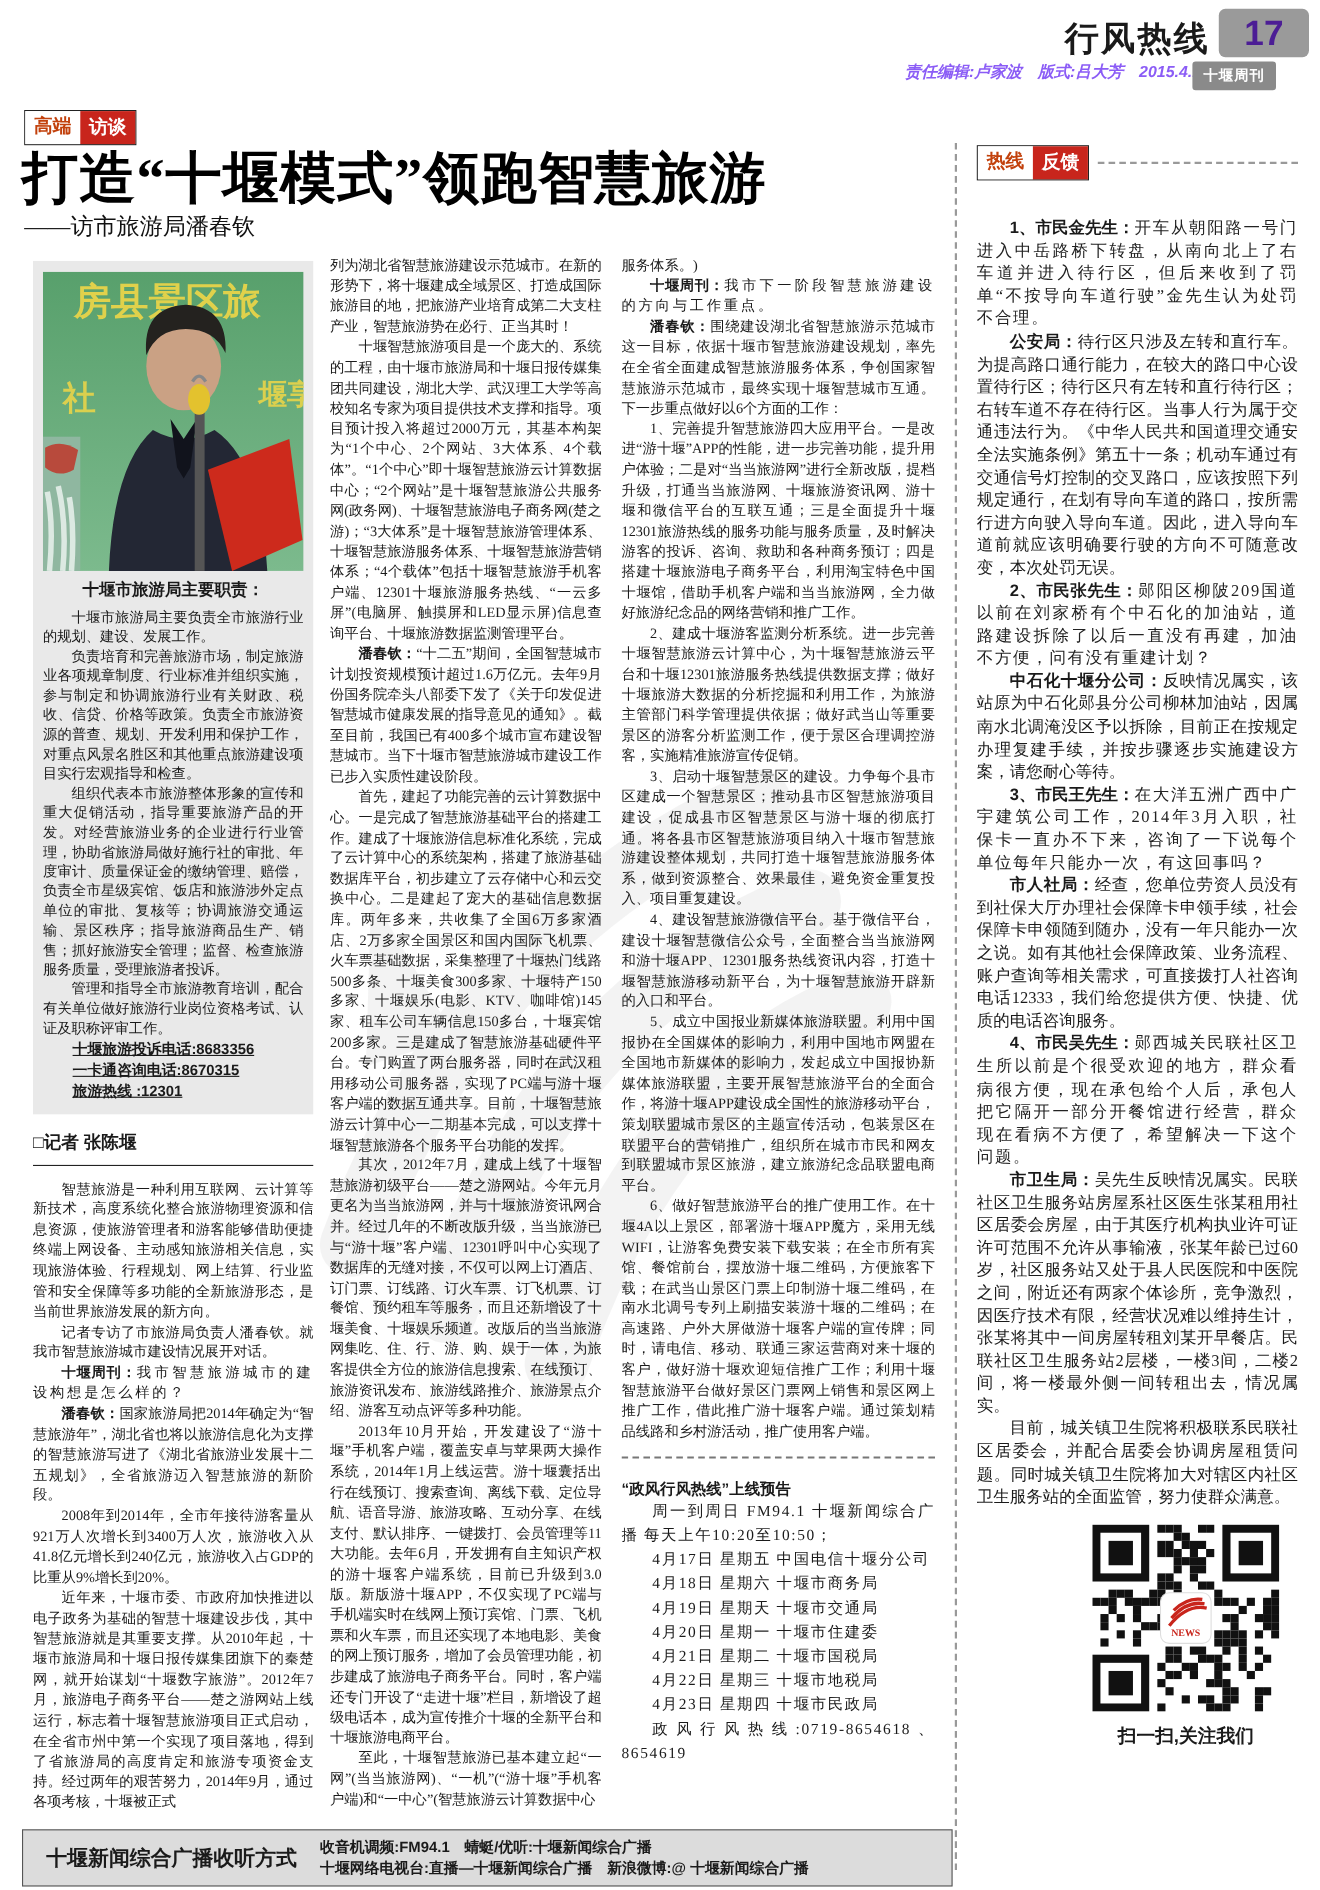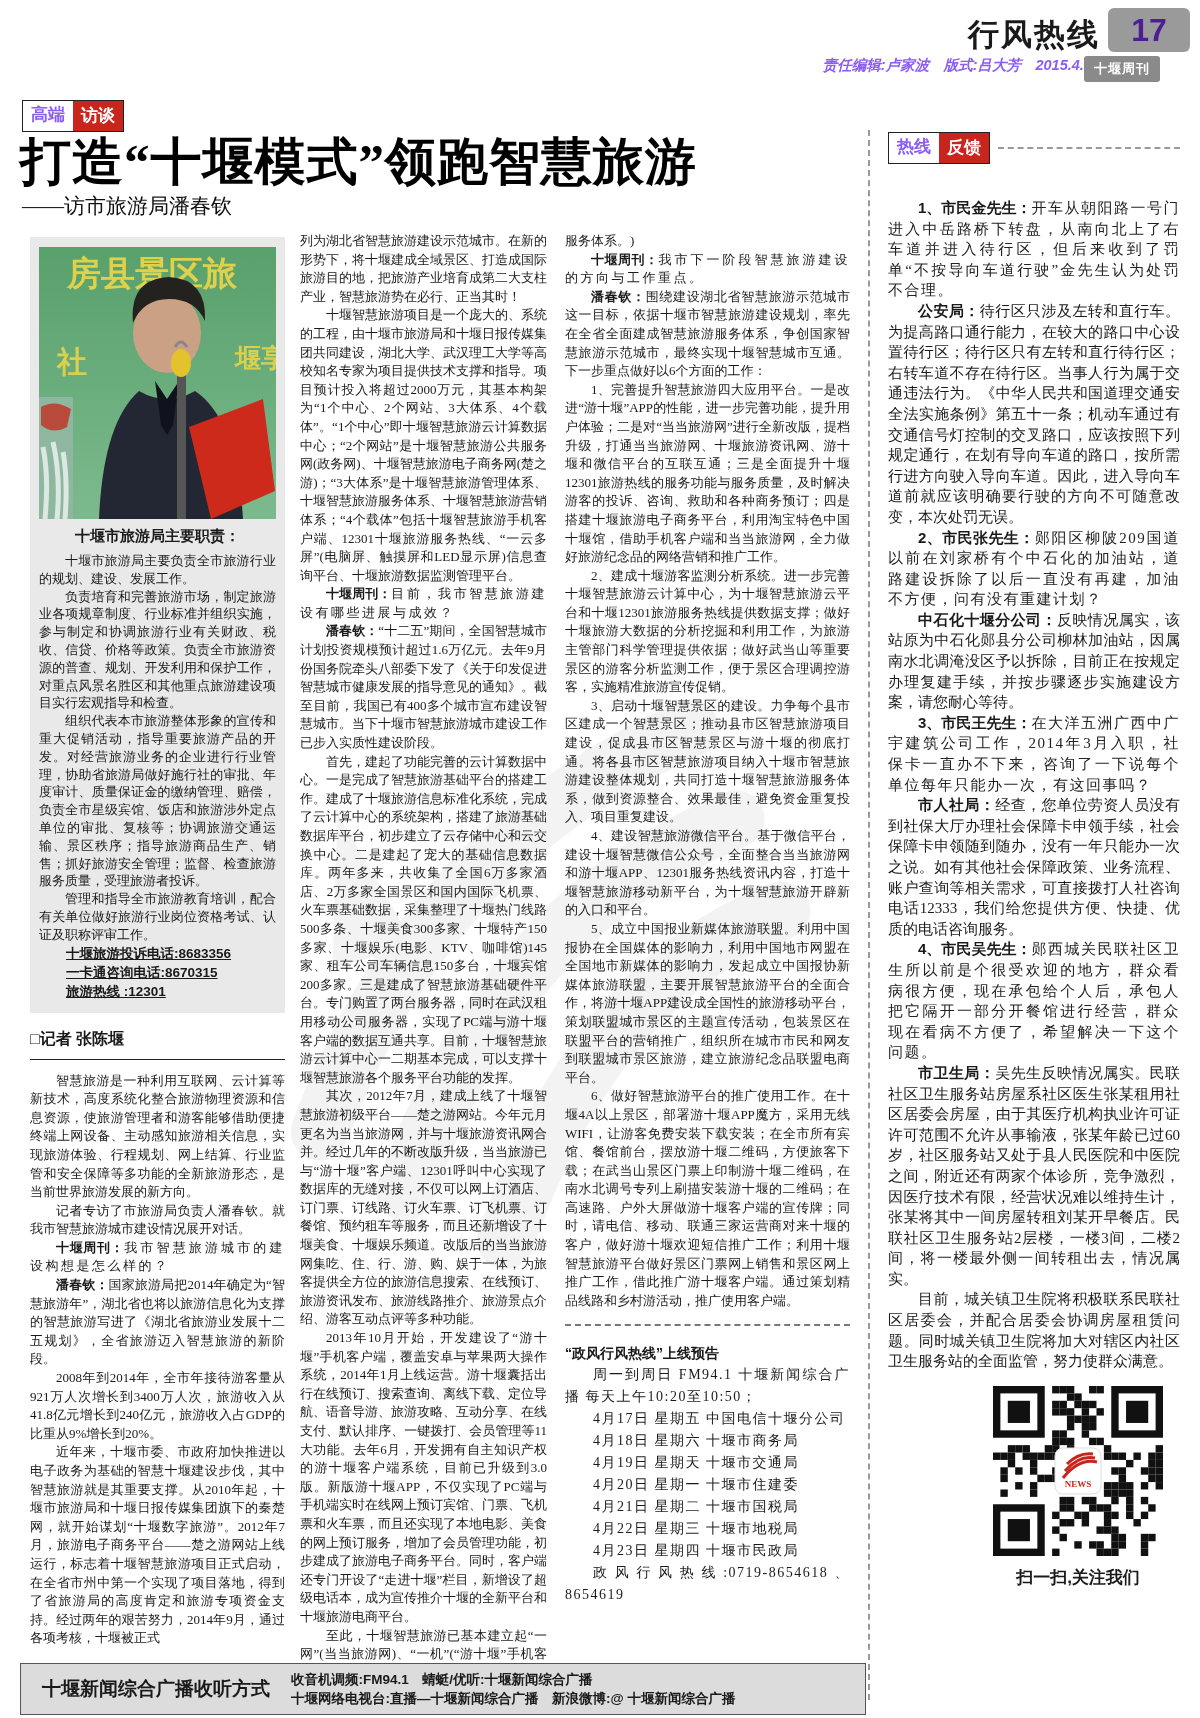--- a/index.html
+++ b/index.html
@@ -12,21 +12,21 @@
     font-family:"Liberation Sans","DejaVu Sans",sans-serif;font-size:14.5px;font-weight:700;font-style:italic;color:#8b5cf6;}
   .pagenum-box{position:absolute;top:8px;left:1108px;width:82px;height:44px;background:#9a9a9a;border-radius:6px;
     color:#4c1d95;font-family:"Liberation Sans","DejaVu Sans",sans-serif;font-size:32px;font-weight:700;
     display:flex;align-items:center;justify-content:center;}
   .pub-box{position:absolute;top:56px;left:1084px;width:76px;height:26px;background:#8a8a8a;border-radius:3px;
     color:#fff;font-family:"Liberation Sans","DejaVu Sans",sans-serif;font-size:13px;font-weight:900;
     display:flex;align-items:center;justify-content:center;letter-spacing:1px;}
   
   .tag{display:inline-flex;border:1px solid #222;background:#fff;
     font-family:"Liberation Sans","DejaVu Sans",sans-serif;font-weight:900;font-size:17px;line-height:26px;}
-  .tag .t-left{padding:1px 8px;background:#fff;color:#8b5cf6;}
+  .tag .t-left{padding:1px 8px;background:#fff;color:#c2410c;}
   .tag .t-right{padding:2px 8px;background:var(--red);color:#fff;}
   .article-tag{position:absolute;top:100px;left:22px;}
   
   .headline{position:absolute;top:128px;left:20px;width:830px;
     font-size:51px;font-weight:900;letter-spacing:1px;color:#000;font-family:"Liberation Serif","DejaVu Serif",serif;}
   .subtitle{position:absolute;top:192px;left:22px;width:500px;font-size:21px;color:#111;}
   
   .watermark{position:absolute;top:560px;left:120px;width:760px;height:760px;z-index:0;opacity:.55;}
   
   .col{position:absolute;overflow:hidden;z-index:1;}
@@ -145,21 +145,20 @@
         <p><b>潘春钦：</b><span>国家旅游局把2014年确定为“智慧旅游年”，湖北省也将以旅游信息化为支撑的智慧旅游写进了《湖北省旅游业发展十二五规划》，全省旅游迈入智慧旅游的新阶段。</span></p>
         <p><span>2008年到2014年，全市年接待游客量从921万人次增长到3400万人次，旅游收入从41.8亿元增长到240亿元，旅游收入占GDP的比重从9%增长到20%。</span></p>
         <p><span>近年来，十堰市委、市政府加快推进以电子政务为基础的智慧十堰建设步伐，其中智慧旅游就是其重要支撑。从2010年起，十堰市旅游局和十堰日报传媒集团旗下的秦楚网，就开始谋划“十堰数字旅游”。2012年7月，旅游电子商务平台——楚之游网站上线运行，标志着十堰智慧旅游项目正式启动，在全省市州中第一个实现了项目落地，得到了省旅游局的高度肯定和旅游专项资金支持。经过两年的艰苦努力，2014年9月，通过各项考核，十堰被正式</span></p>
       </div>
   </div>
 
   <div class="col" id="col2">
     <div>
         <p class="noindent"><span>列为湖北省智慧旅游建设示范城市。在新的形势下，将十堰建成全域景区、打造成国际旅游目的地，把旅游产业培育成第二大支柱产业，智慧旅游势在必行、正当其时！</span></p>
         <p><span>十堰智慧旅游项目是一个庞大的、系统的工程，由十堰市旅游局和十堰日报传媒集团共同建设，湖北大学、武汉理工大学等高校知名专家为项目提供技术支撑和指导。项目预计投入将超过2000万元，其基本构架为“1个中心、2个网站、3大体系、4个载体”。“1个中心”即十堰智慧旅游云计算数据中心；“2个网站”是十堰智慧旅游公共服务网(政务网)、十堰智慧旅游电子商务网(楚之游)；“3大体系”是十堰智慧旅游管理体系、十堰智慧旅游服务体系、十堰智慧旅游营销体系；“4个载体”包括十堰智慧旅游手机客户端、12301十堰旅游服务热线、“一云多屏”(电脑屏、触摸屏和LED显示屏)信息查询平台、十堰旅游数据监测管理平台。</span></p>
-        <p class="q"><b>十堰周刊：</b><span>目前，我市智慧旅游建设有哪些进展与成效？</span></p>
         <p><b>潘春钦：</b><span>“十二五”期间，全国智慧城市计划投资规模预计超过1.6万亿元。去年9月份国务院牵头八部委下发了《关于印发促进智慧城市健康发展的指导意见的通知》。截至目前，我国已有400多个城市宣布建设智慧城市。当下十堰市智慧旅游城市建设工作已步入实质性建设阶段。</span></p>
         <p><span>首先，建起了功能完善的云计算数据中心。一是完成了智慧旅游基础平台的搭建工作。建成了十堰旅游信息标准化系统，完成了云计算中心的系统架构，搭建了旅游基础数据库平台，初步建立了云存储中心和云交换中心。二是建起了宠大的基础信息数据库。两年多来，共收集了全国6万多家酒店、2万多家全国景区和国内国际飞机票、火车票基础数据，采集整理了十堰热门线路500多条、十堰美食300多家、十堰特产150多家、十堰娱乐(电影、KTV、咖啡馆)145家、租车公司车辆信息150多台，十堰宾馆200多家。三是建成了智慧旅游基础硬件平台。专门购置了两台服务器，同时在武汉租用移动公司服务器，实现了PC端与游十堰客户端的数据互通共享。目前，十堰智慧旅游云计算中心一二期基本完成，可以支撑十堰智慧旅游各个服务平台功能的发挥。</span></p>
         <p><span>其次，2012年7月，建成上线了十堰智慧旅游初级平台——楚之游网站。今年元月更名为当当旅游网，并与十堰旅游资讯网合并。经过几年的不断改版升级，当当旅游已与“游十堰”客户端、12301呼叫中心实现了数据库的无缝对接，不仅可以网上订酒店、订门票、订线路、订火车票、订飞机票、订餐馆、预约租车等服务，而且还新增设了十堰美食、十堰娱乐频道。改版后的当当旅游网集吃、住、行、游、购、娱于一体，为旅客提供全方位的旅游信息搜索、在线预订、旅游资讯发布、旅游线路推介、旅游景点介绍、游客互动点评等多种功能。</span></p>
         <p><span>2013年10月开始，开发建设了“游十堰”手机客户端，覆盖安卓与苹果两大操作系统，2014年1月上线运营。游十堰囊括出行在线预订、搜索查询、离线下载、定位导航、语音导游、旅游攻略、互动分享、在线支付、默认排序、一键拨打、会员管理等11大功能。去年6月，开发拥有自主知识产权的游十堰客户端系统，目前已升级到3.0版。新版游十堰APP，不仅实现了PC端与手机端实时在线网上预订宾馆、门票、飞机票和火车票，而且还实现了本地电影、美食的网上预订服务，增加了会员管理功能，初步建成了旅游电子商务平台。同时，客户端还专门开设了“走进十堰”栏目，新增设了超级电话本，成为宣传推介十堰的全新平台和十堰旅游电商平台。</span></p>
         <p><span>至此，十堰智慧旅游已基本建立起“一网”(当当旅游网)、“一机”(“游十堰”手机客户端)和“一中心”(智慧旅游云计算数据中心</span></p>
       </div>
   </div>
 
   <div class="col" id="col3">
     <div>

